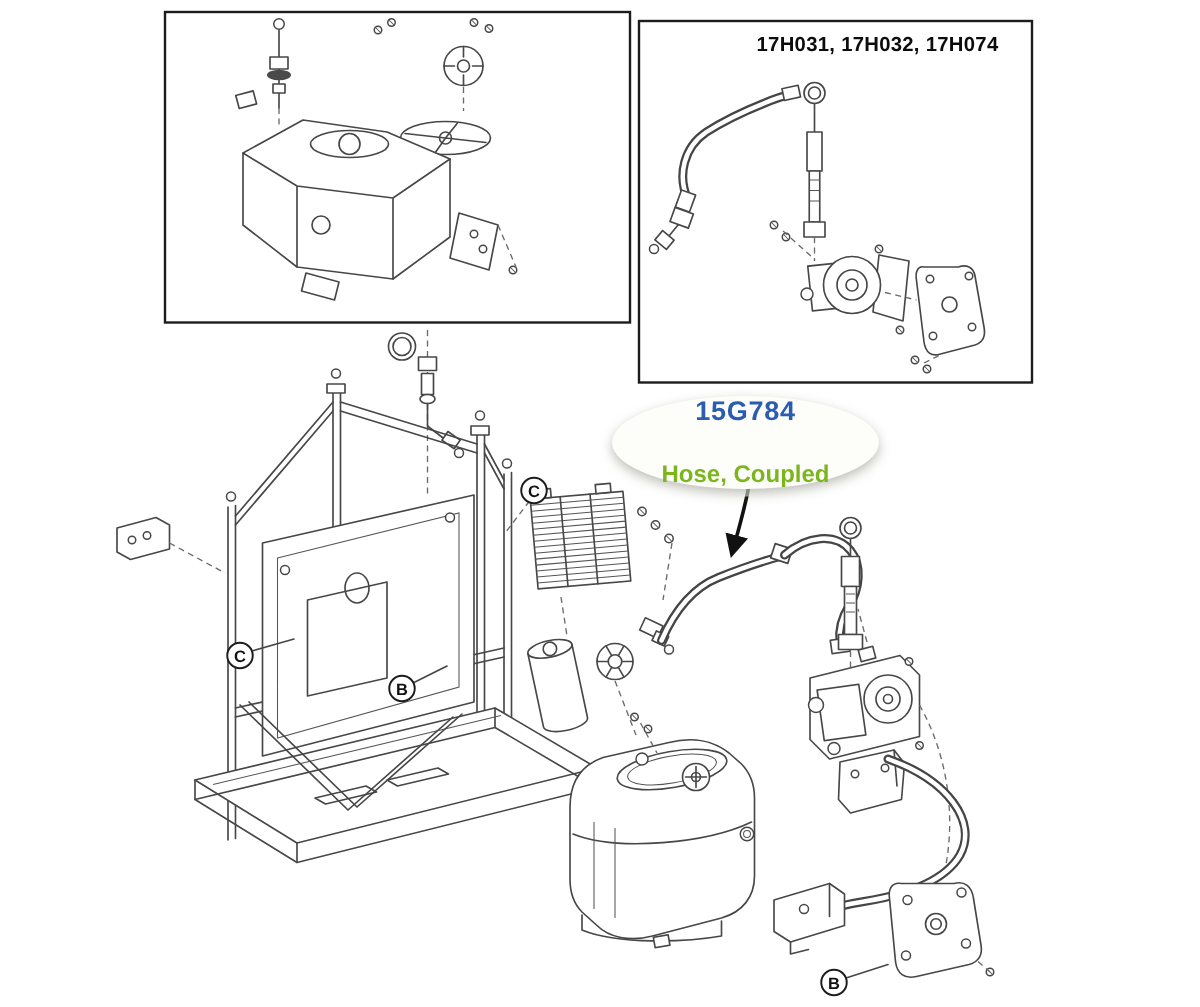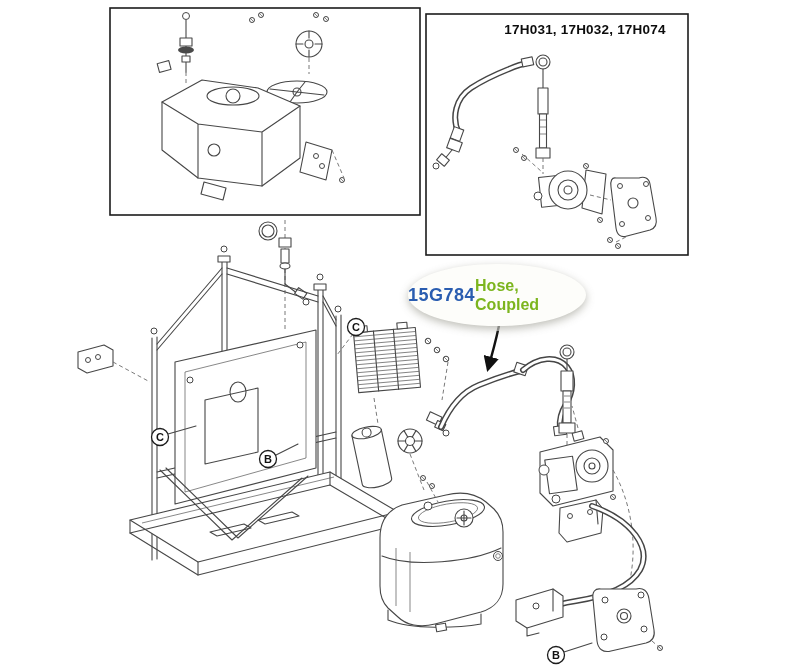--- a/index.html
+++ b/index.html
@@ -16,21 +16,21 @@
   .tube-i{stroke:#fff;stroke-width:3;fill:none;stroke-linecap:round}
   .box{fill:none;stroke:#1c1c1c;stroke-width:1.6}
   .ref-circ{fill:#fff;stroke:#1c1c1c;stroke-width:1.3}
   .ref-txt{font:700 11px "Liberation Sans",sans-serif;fill:#111;text-anchor:middle}
   .inset-title{font:700 13.5px "Liberation Sans",sans-serif;fill:#0c0c0c;text-anchor:middle;letter-spacing:.2px}
   .arrow{stroke:#111;stroke-width:2.4;fill:none}
 
   .callout{position:absolute;left:408px;top:264px;width:178px;height:62px;
            background:#fdfdfa;border-radius:50%;
            box-shadow:0 3px 8px rgba(110,110,95,.45), 0 0 0 5px rgba(255,255,255,.55);
-           display:flex;flex-direction:row;align-items:center;justify-content:space-between;
+           display:flex;flex-direction:column;align-items:center;justify-content:space-between;
            cursor:pointer;}
   .callout .pn{font-weight:700;font-size:18px;letter-spacing:.5px;color:var(--pn-color,#2a5db0);line-height:1.15;}
   .callout .pname{font-weight:700;font-size:16px;color:var(--pname-color,#7cb51e);line-height:1.2;}
 </style>
 </head>
 <body>
 
 <div class="stage">
 <svg width="800" height="671" viewBox="0 0 800 671">
   <defs>

